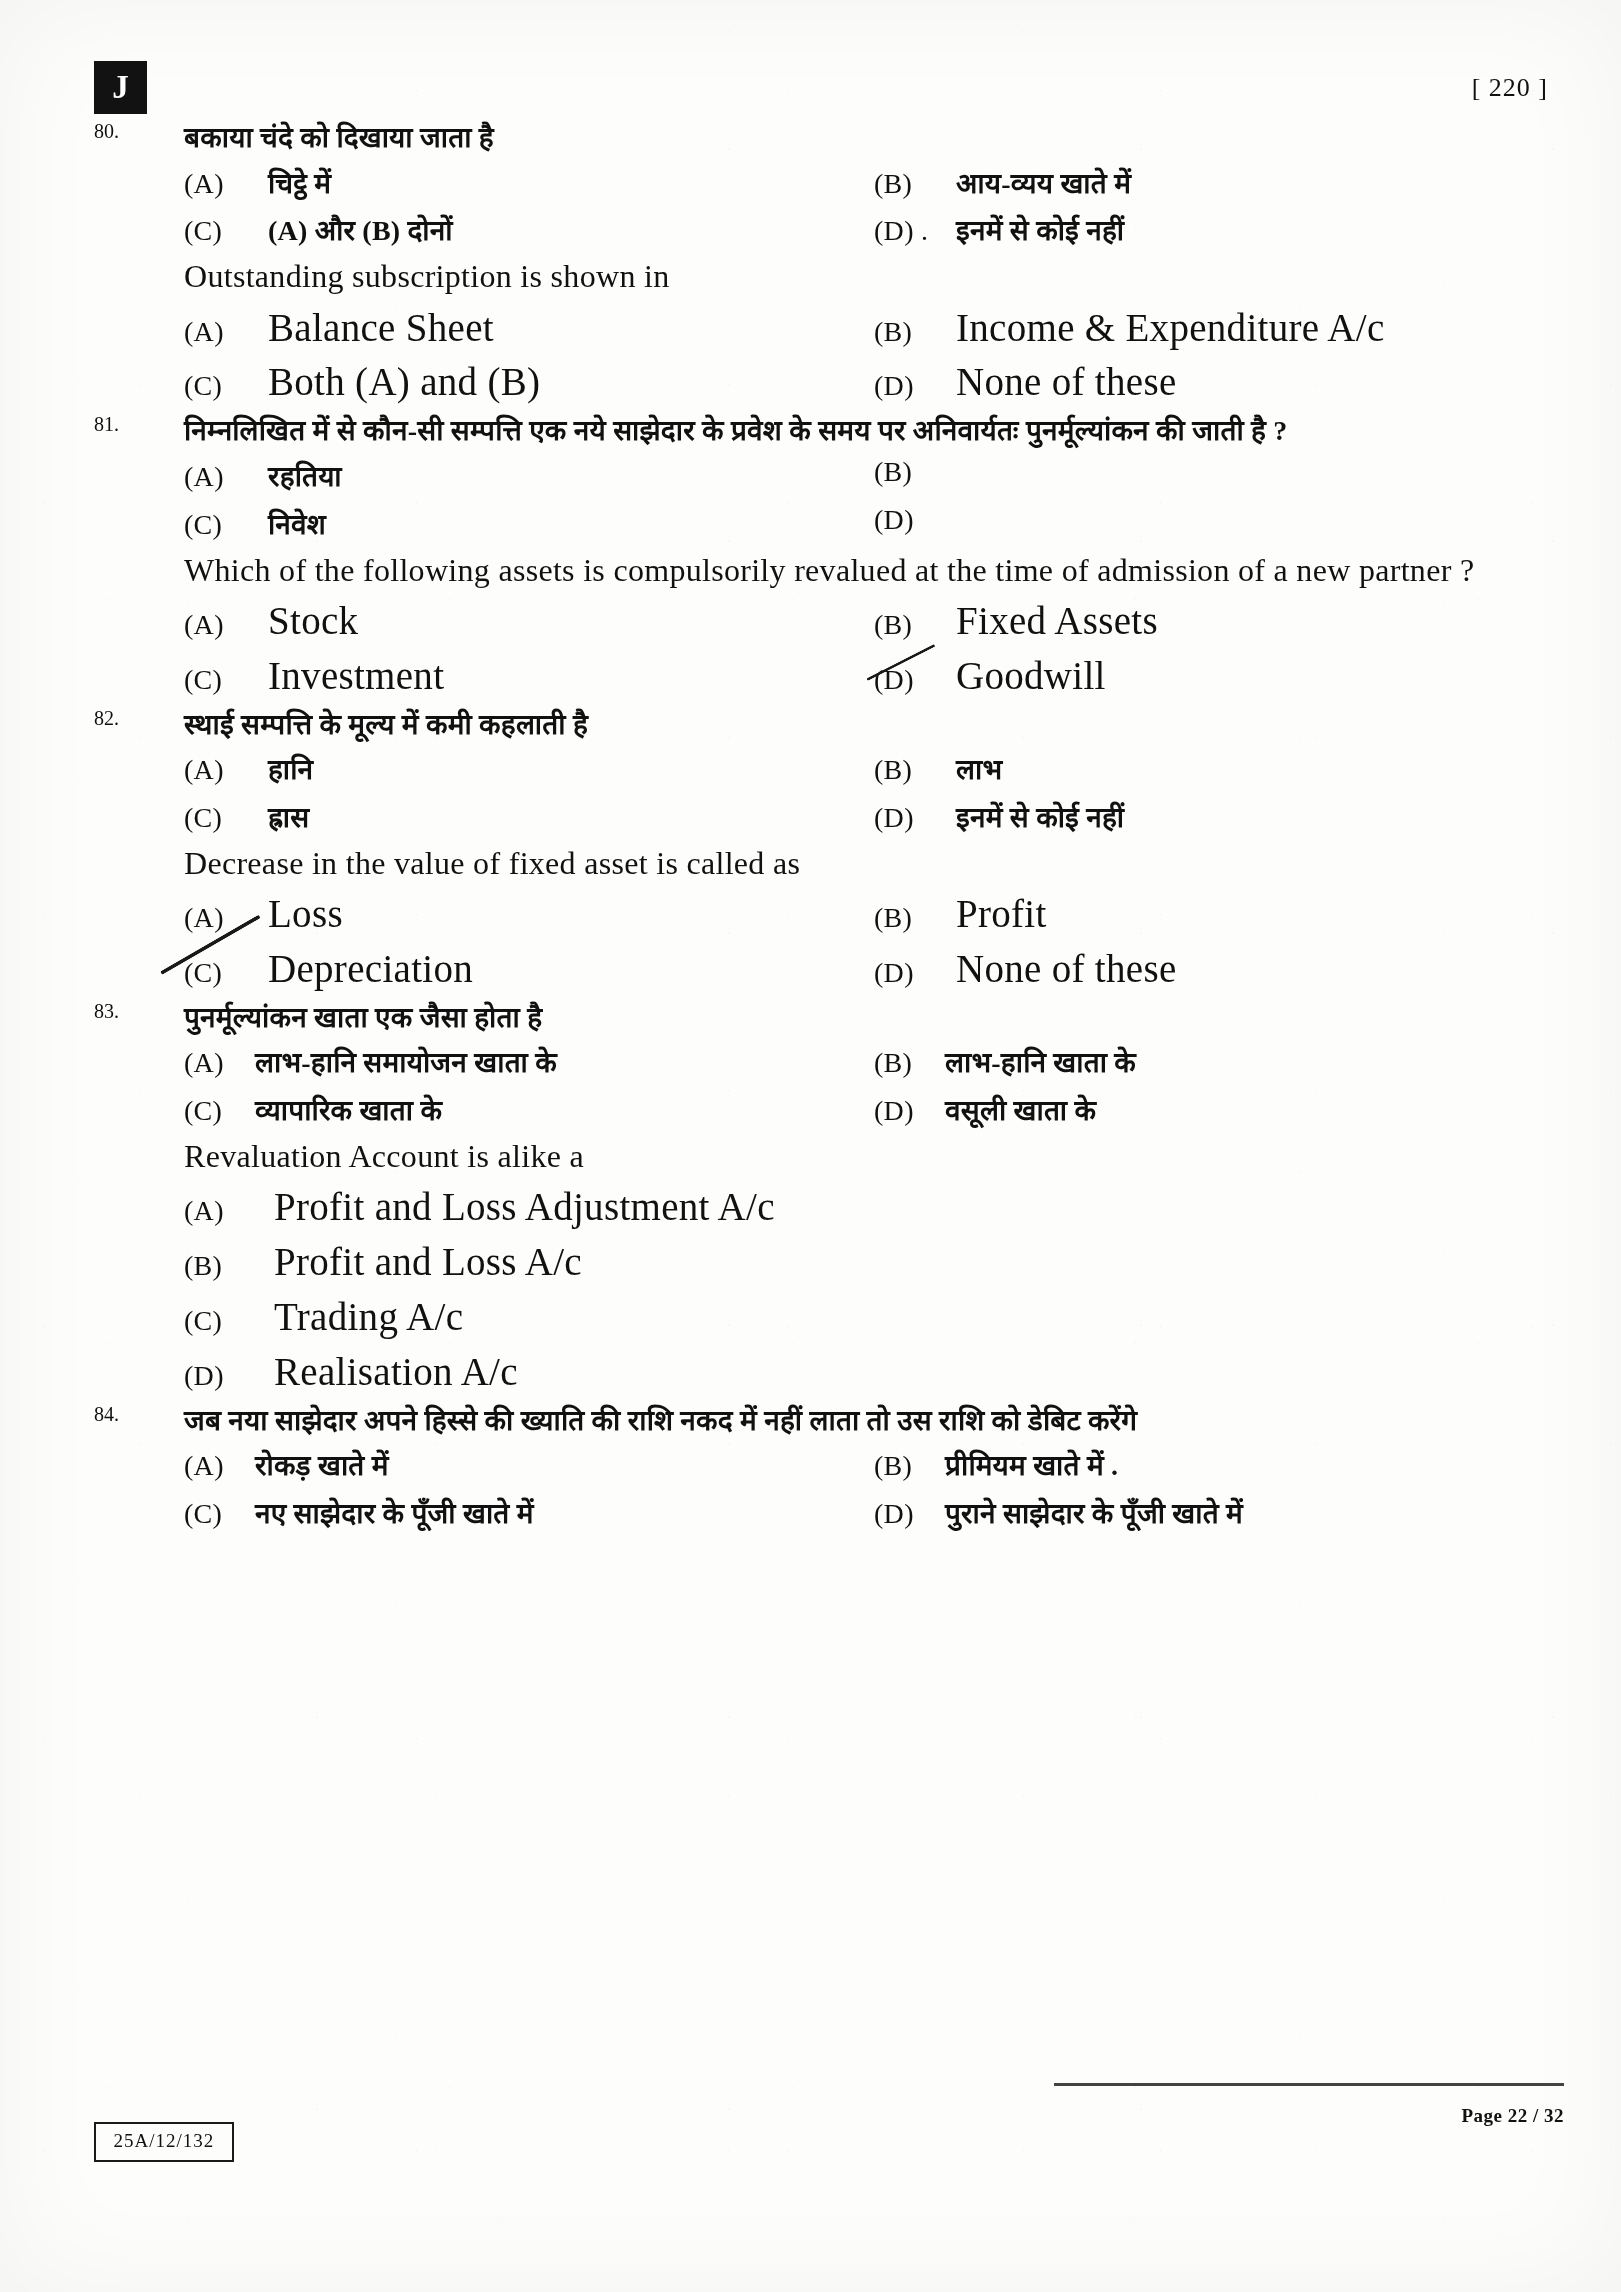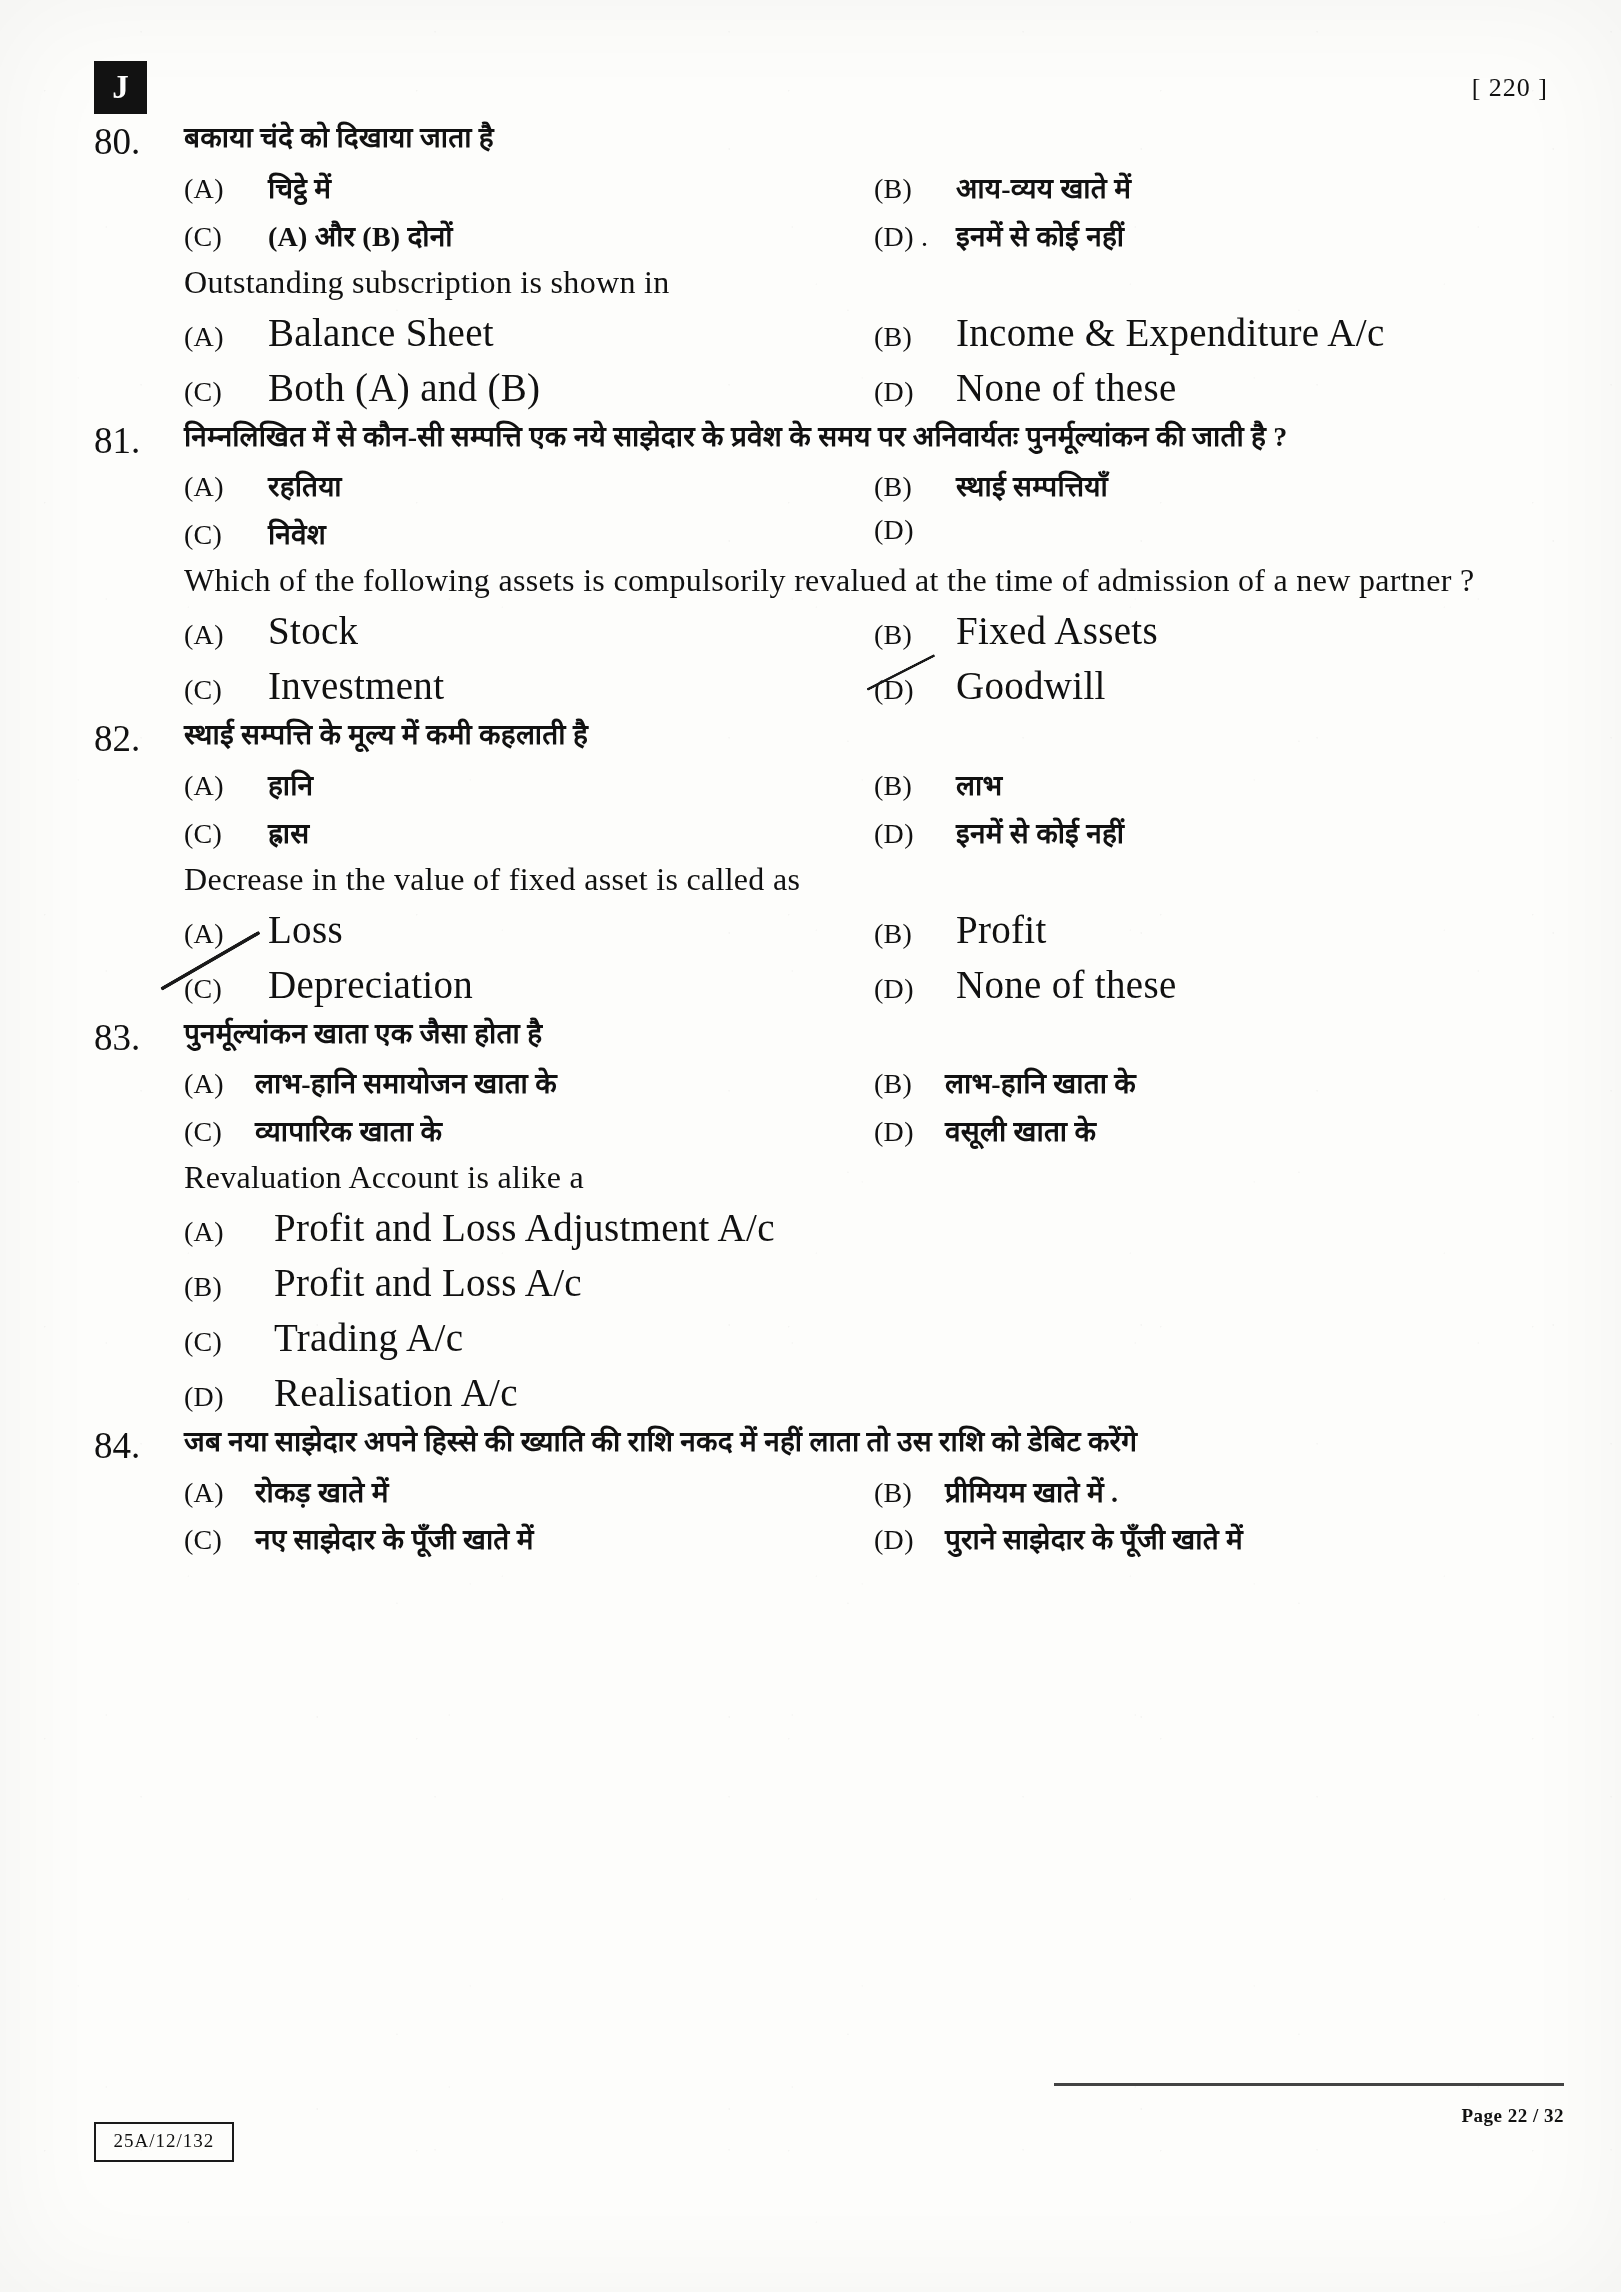--- a/index.html
+++ b/index.html
@@ -83,21 +83,21 @@
     position: relative;
     margin-bottom: 2px;
   }
   .q-head {
     display: flex;
     align-items: flex-start;
   }
   .q-num {
     width: 90px;
     flex: 0 0 90px;
-    font-size: 37px;
+    font-size: 20px;
     font-family: "Liberation Serif", serif;
     padding-top: 2px;
   }
   .q-text {
     flex: 1;
     font-size: 29px;
     line-height: 1.42;
   }
   .hindi {
     font-family: Liberation Serif, serif;
@@ -271,21 +271,20 @@
         <div class="q-num">81.</div>
         <div class="q-text hindi">निम्नलिखित में से कौन-सी सम्पत्ति एक नये साझेदार के प्रवेश के समय पर अनिवार्यतः पुनर्मूल्यांकन की जाती है ?</div>
       </div>
       <div class="opts">
         <div class="opt col-a">
           <span class="opt-lbl eng">(A)</span>
           <span class="opt-val hindi">रहतिया</span>
         </div>
         <div class="opt col-b">
           <span class="opt-lbl eng">(B)</span>
-          <span class="opt-val hindi">स्थाई सम्पत्तियाँ</span>
         </div>
         <div class="opt col-a">
           <span class="opt-lbl eng">(C)</span>
           <span class="opt-val hindi">निवेश</span>
         </div>
         <div class="opt col-b">
           <span class="opt-lbl eng">(D)</span>
         </div>
       </div>
       <div class="stem-eng eng">Which of the following assets is compulsorily revalued at the time of admission of a new partner ?</div>

